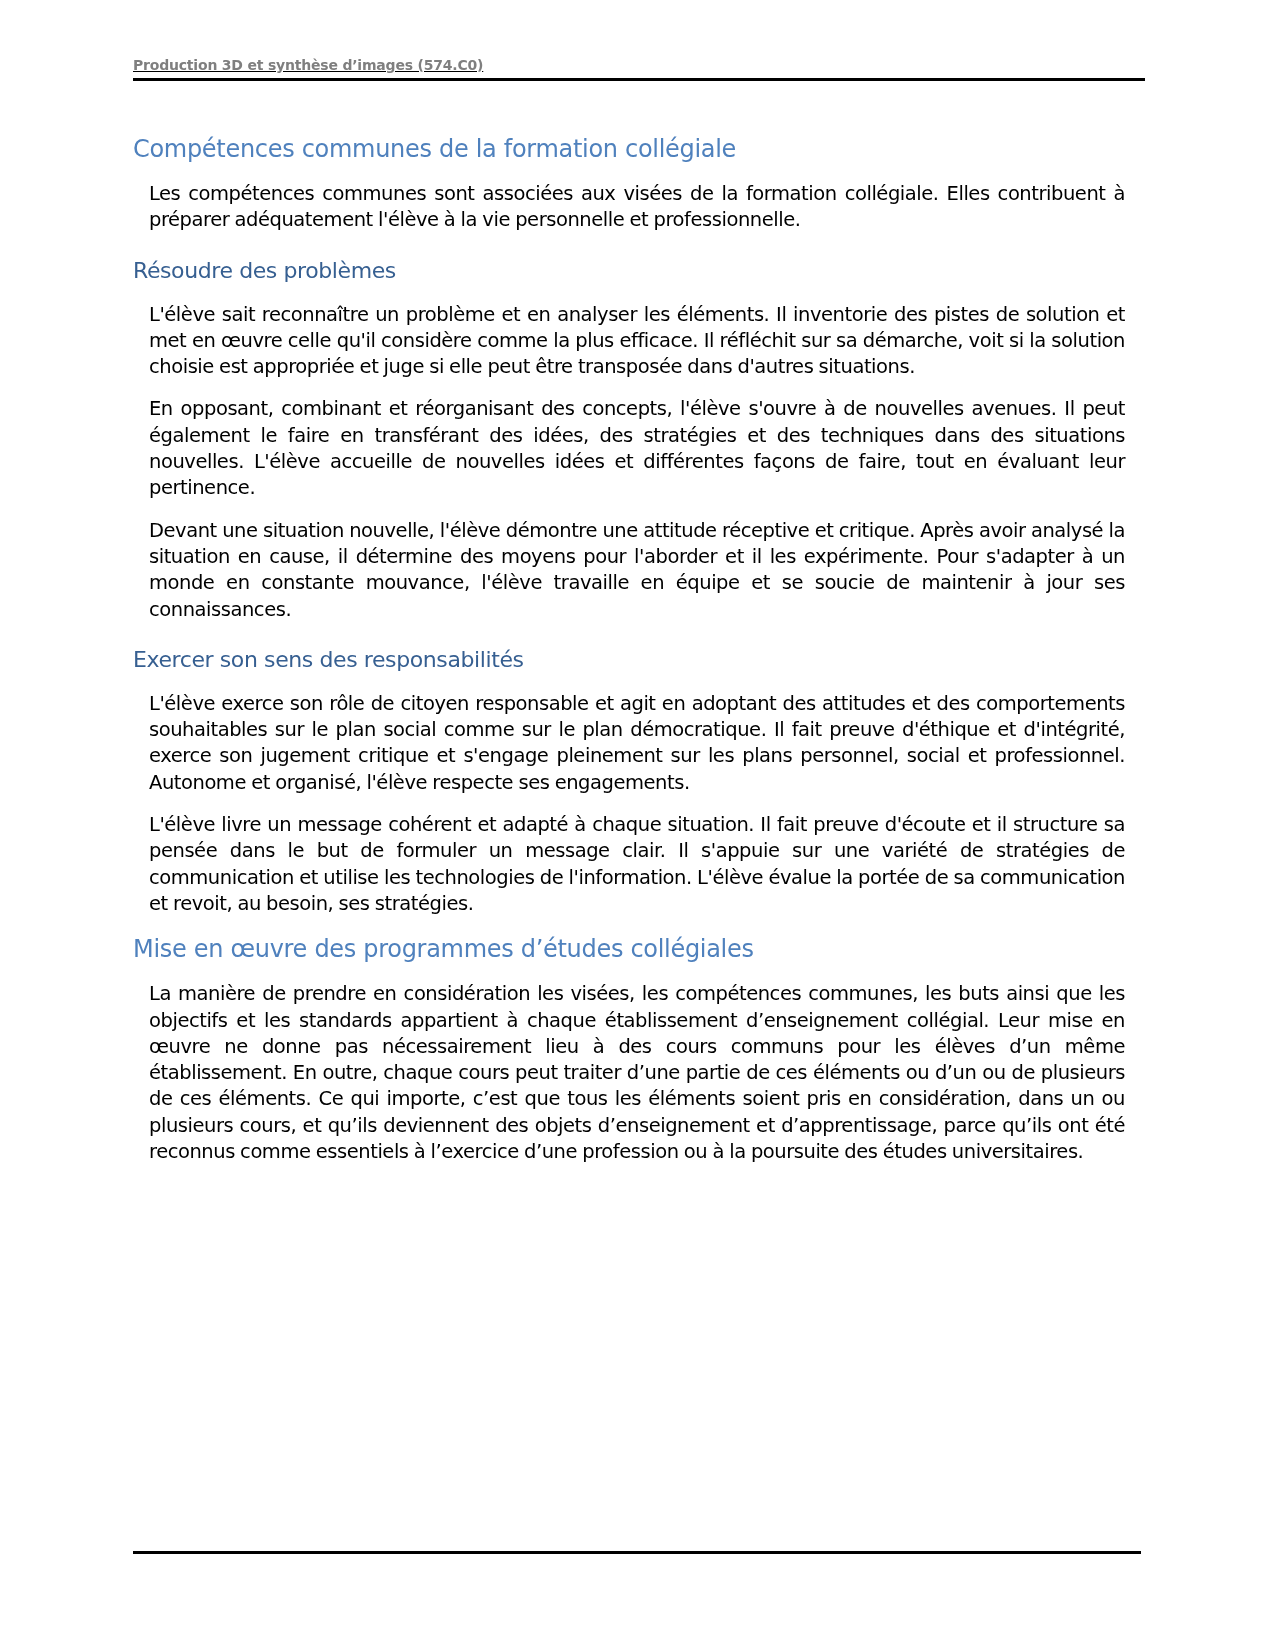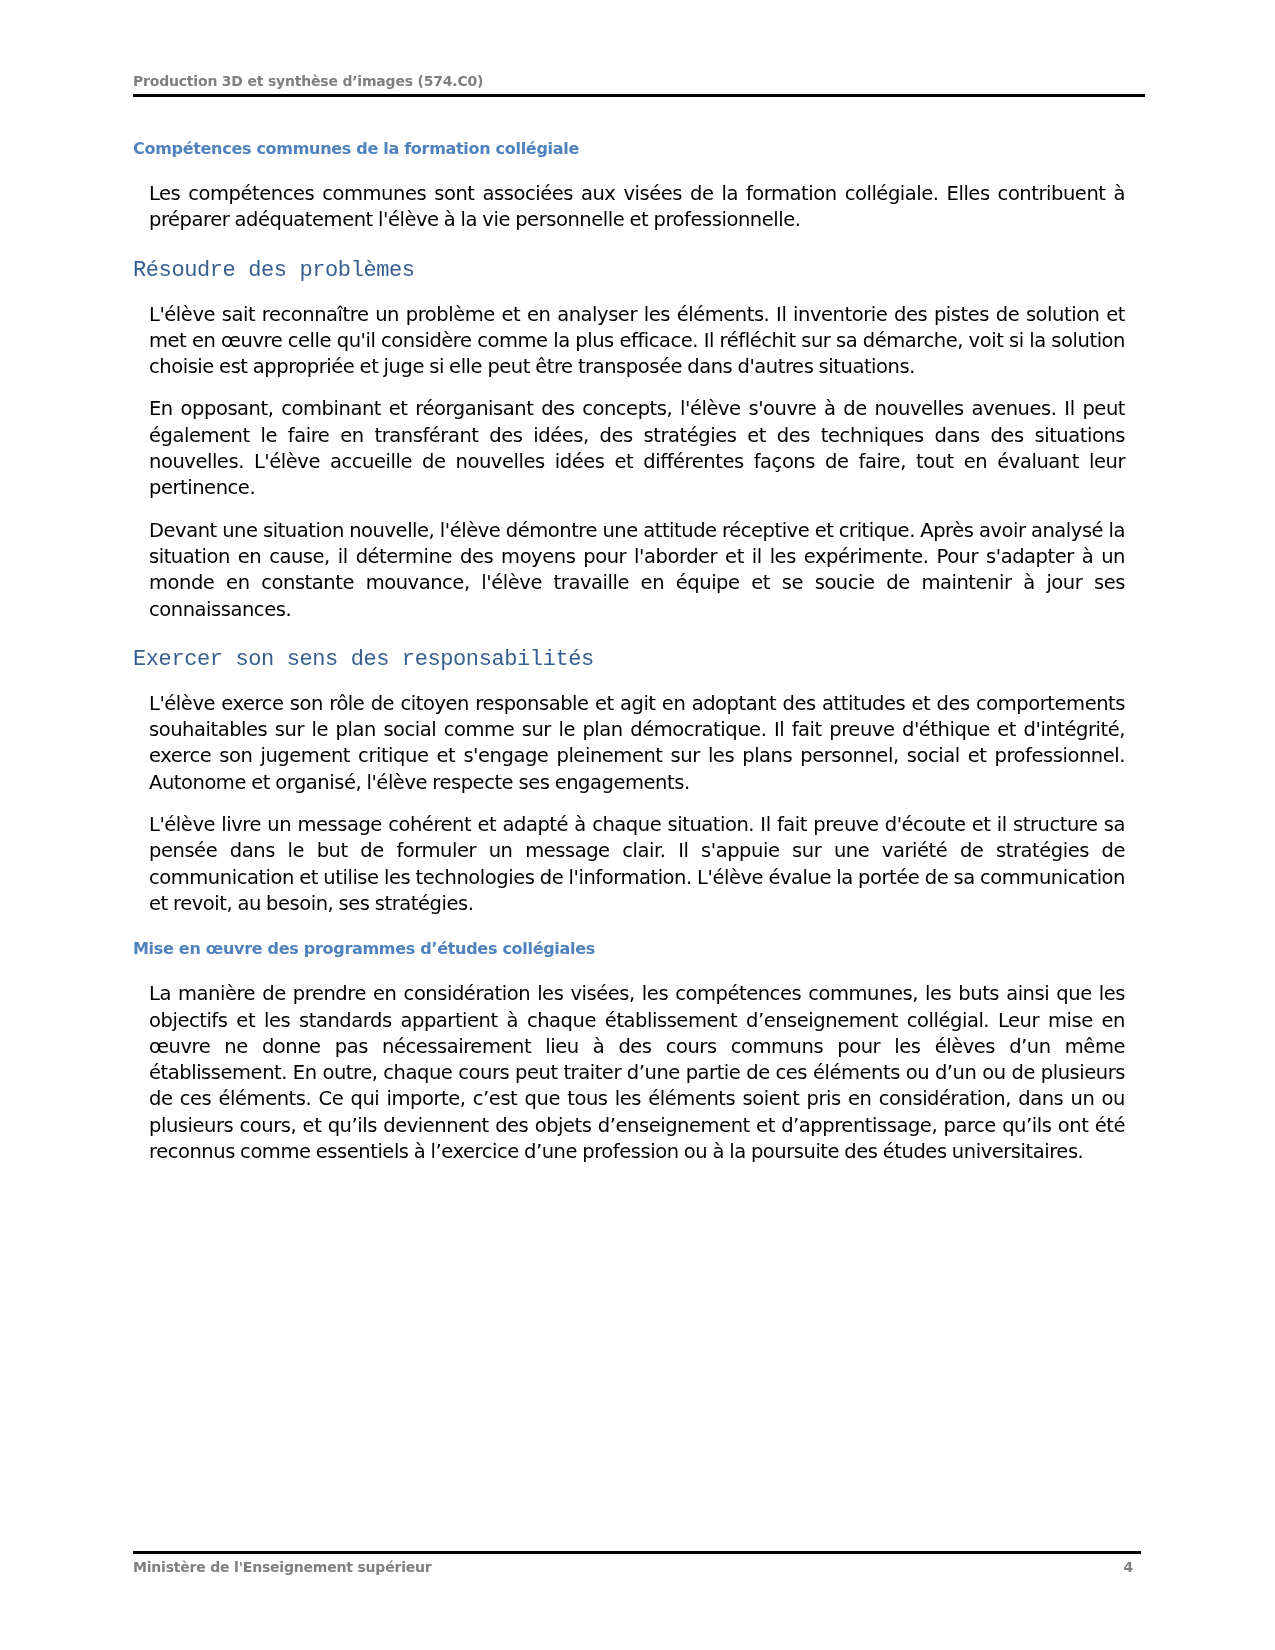--- a/index.html
+++ b/index.html
@@ -1,24 +1,24 @@
 <!DOCTYPE html>
 <html><head>
 <meta charset="utf-8">
 <style>
   html, body { margin: 0; padding: 0; background: #ffffff; }
   body { width: 1275px; height: 1650px; position: relative; overflow: hidden;
          font-family: "DejaVu Sans", "Liberation Sans", sans-serif; color: #000; }
-  .page-header { position: absolute; left: 133px; top: 73px; width: 1012px; }
+  .page-header { position: absolute; left: 133px; top: 57px; width: 1012px; text-decoration: underline; }
   .page-header .title { font-size: 14px; font-weight: bold; color: #7f7f7f; letter-spacing: -0.2px; }
   .page-header .rule { margin-top: 5px; height: 3px; background: #000; }
   .content { position: absolute; left: 133px; top: 133px; width: 1008px; }
-  h1 { font-size: 16px; font-weight: bold; color: #4f81bd; margin: 0 0 10px 0; letter-spacing: -0.3px; line-height: 32px; }
+  h1 { font-size: 24px; font-weight: normal; color: #4f81bd; margin: 0 0 10px 0; letter-spacing: -0.3px; line-height: 32px; }
   h1.second { }
-  h2 { font-size: 22px; font-weight: normal; color: #365f91; margin: 22px 0 10px 0; line-height: 30px; letter-spacing: -0.4px; font-family: Liberation Mono, monospace; }
+  h2 { font-size: 22px; font-weight: normal; color: #365f91; margin: 22px 0 10px 0; line-height: 30px; letter-spacing: -0.4px; }
   p { font-size: 19.5px; line-height: 26.3px; margin: 16px; text-align: justify; letter-spacing: -0.45px; word-spacing: -0.5px; }
   .page-footer { position: absolute; left: 133px; top: 1551px; width: 1008px; }
   .page-footer .rule { height: 3px; background: #000; }
   .page-footer .row { display: flex; justify-content: space-between; margin-top: 5px;
          font-size: 14px; font-weight: bold; color: #7f7f7f; letter-spacing: -0.2px; }
   .page-footer .num { padding-right: 8px; }
 </style>
 </head>
 <body>
 
@@ -56,17 +56,13 @@
   </section>
 
   <section>
     <h1 class="second">Mise en œuvre des programmes d’études collégiales</h1>
     <p>La manière de prendre en considération les visées, les compétences communes, les buts ainsi que les objectifs et les standards appartient à chaque établissement d’enseignement collégial. Leur mise en œuvre ne donne pas nécessairement lieu à des cours communs pour les élèves d’un même établissement. En outre, chaque cours peut traiter d’une partie de ces éléments ou d’un ou de plusieurs de ces éléments. Ce qui importe, c’est que tous les éléments soient pris en considération, dans un ou plusieurs cours, et qu’ils deviennent des objets d’enseignement et d’apprentissage, parce qu’ils ont été reconnus comme essentiels à l’exercice d’une profession ou à la poursuite des études universitaires.</p>
   </section>
 </div>
 
 <div class="page-footer">
   <div class="rule"></div>
-  <div class="row">
-    <span>Ministère de l'Enseignement supérieur</span>
-    <span class="num">4</span>
-  </div>
 </div>
 
 </body></html>

